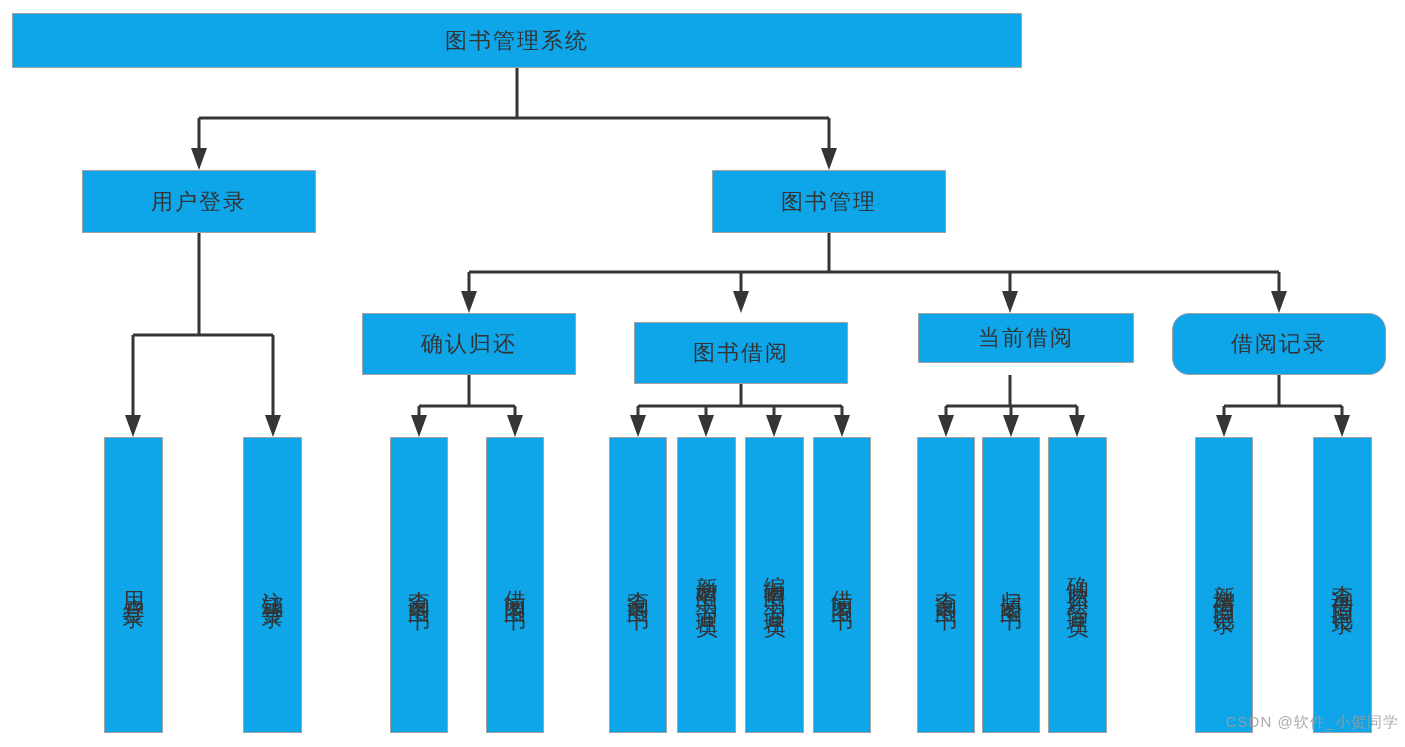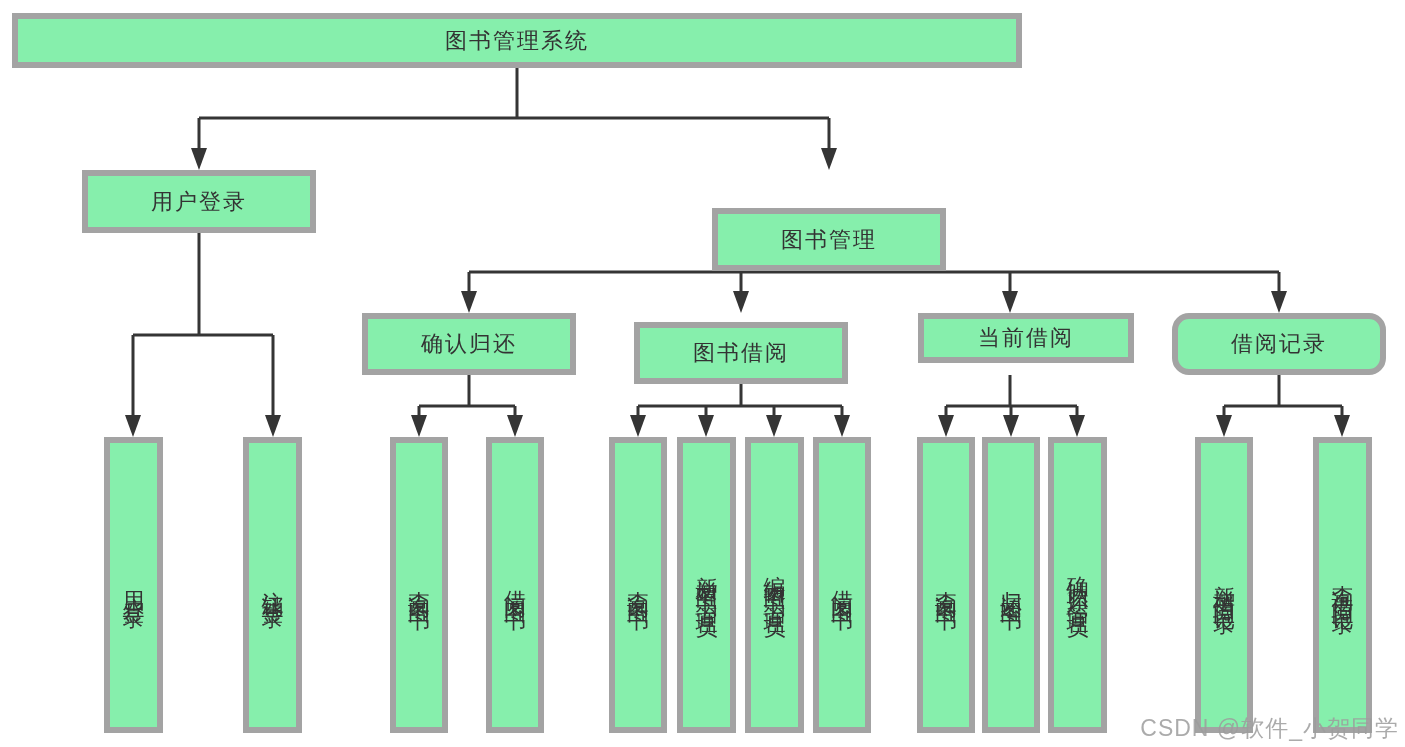--- a/index.html
+++ b/index.html
@@ -11,22 +11,22 @@
     font-family: "Liberation Sans", sans-serif;
     overflow: hidden;
   }
   svg.connectors {
     position: absolute;
     left: 0; top: 0;
     width: 1405px; height: 747px;
   }
   .box {
     position: absolute;
-    background: #86efac;
-    border: 6px solid #a3a3a3;
+    background: #0ea5e9;
+    border: 1px solid #a3a3a3;
     box-sizing: border-box;
     display: flex;
     align-items: center;
     justify-content: center;
     color: #333333;
   }
   .h {
     font-size: 22px;
     letter-spacing: 2px;
     white-space: nowrap;
@@ -35,21 +35,21 @@
     writing-mode: vertical-rl;
     text-orientation: mixed;
     font-size: 22px;
     letter-spacing: 6px;
     line-height: 1;
   }
   .watermark {
     position: absolute;
     right: 6px;
     top: 713px;
-    font-size: 23px;
+    font-size: 15px;
     color: #9d9d9d;
     opacity: 0.85;
     letter-spacing: 1px;
     z-index: 5;
     white-space: nowrap;
   }
 </style>
 </head>
 <body>
 
@@ -91,21 +91,21 @@
       <polygon points="1003,415 1019,415 1011,437"></polygon>
       <polygon points="1069,415 1085,415 1077,437"></polygon>
       <polygon points="1216,415 1232,415 1224,437"></polygon>
       <polygon points="1334,415 1350,415 1342,437"></polygon>
     </g>
   </svg>
 
   <div class="box h" style="left:12px; top:13px; width:1010px; height:55px;">图书管理系统</div>
 
   <div class="box h" style="left:82px; top:170px; width:234px; height:63px;">用户登录</div>
-  <div class="box h" style="left:712px; top:170px; width:234px; height:63px;margin-top:38px;">图书管理</div>
+  <div class="box h" style="left:712px; top:170px; width:234px; height:63px;">图书管理</div>
 
   <div class="box h" style="left:362px; top:313px; width:214px; height:62px;">确认归还</div>
   <div class="box h" style="left:634px; top:313px; width:214px; height:62px;margin-top:9px;">图书借阅</div>
   <div class="box h" style="left:902px; top:313px; width:216px; height:50px;margin-left:16px;">当前借阅</div>
   <div class="box h" style="left:1172px; top:313px; width:214px; height:62px;border-radius:17px;">借阅记录</div>
 
   <div class="box v" style="left:104px; top:437px; width:59px; height:296px;">用户登录</div>
   <div class="box v" style="left:243px; top:437px; width:59px; height:296px;">注销登录</div>
 
   <div class="box v" style="left:390px; top:437px; width:58px; height:296px;">查询图书</div>

